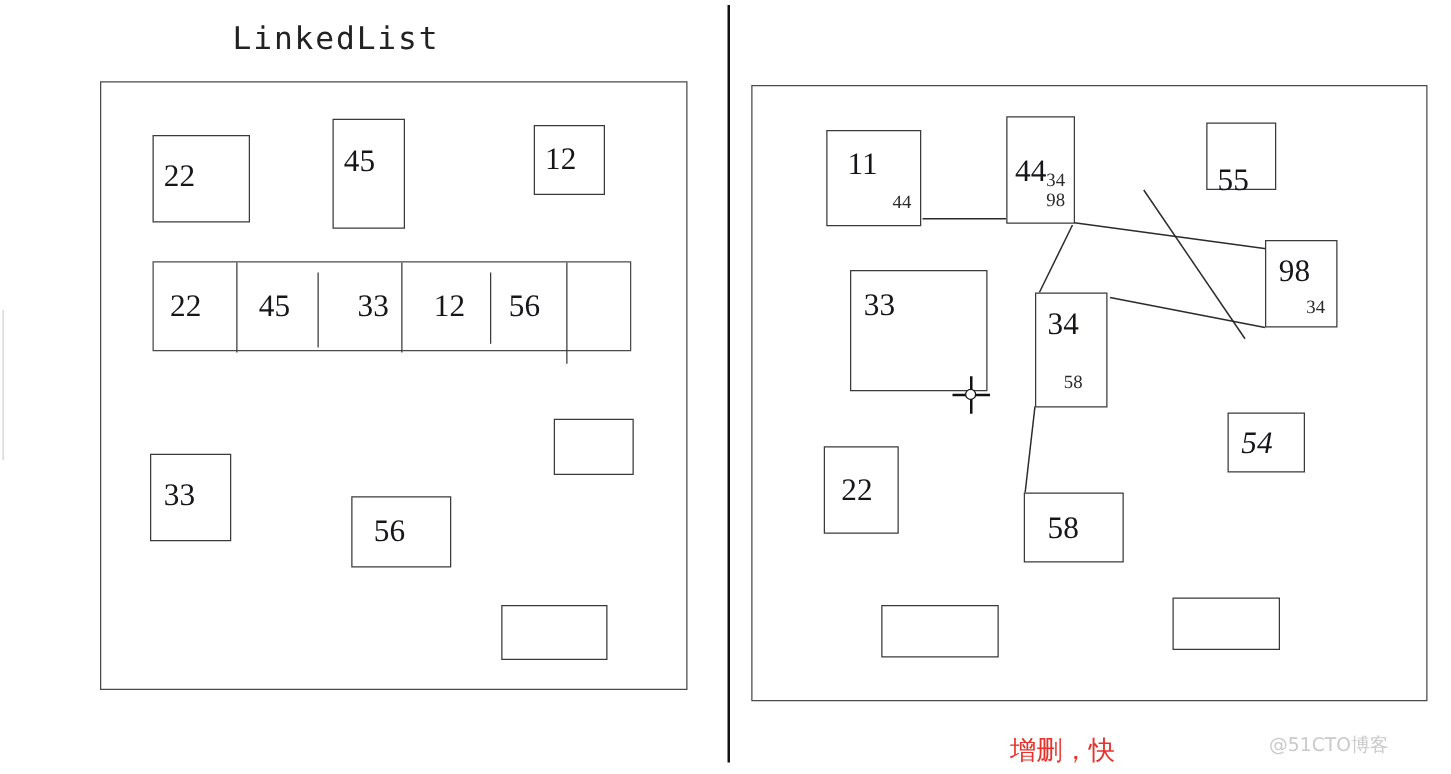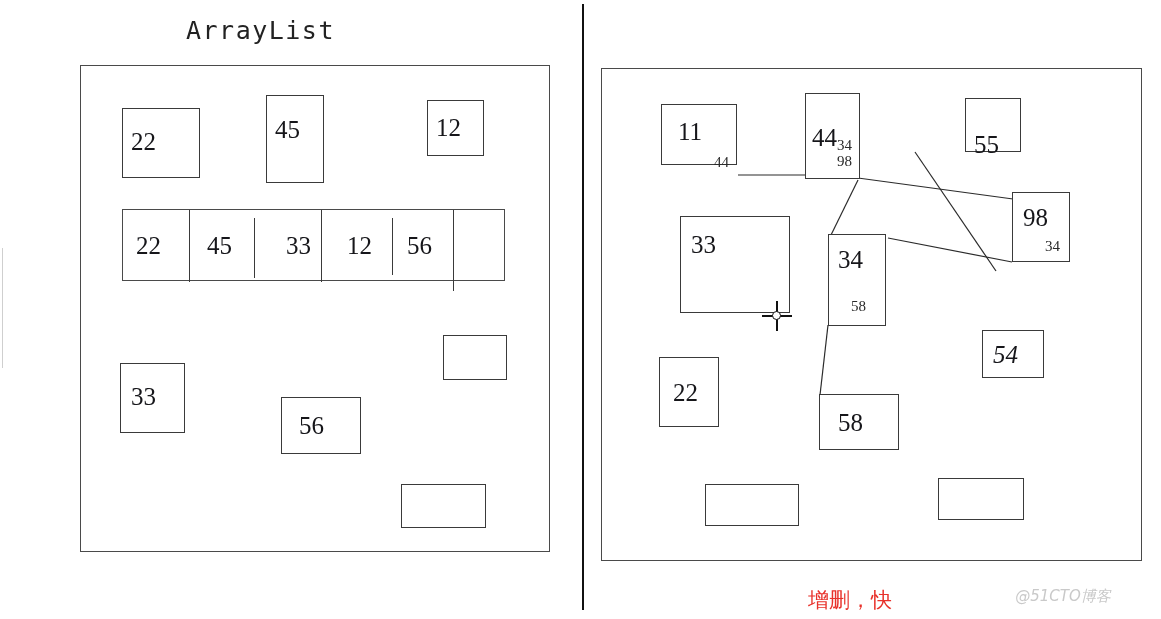--- a/index.html
+++ b/index.html
@@ -82,33 +82,32 @@
   
   #red-note{
     position:absolute;left:808px;top:586px;font-size:21px;color:#e8312a;
     font-family:"DejaVu Sans","Liberation Sans",sans-serif;white-space:nowrap;
   }
   
   #watermark{
     position:absolute;left:1063px;top:596px;transform:translate(-50%,-50%);
     font-size:15px;color:#c9c9c9;white-space:nowrap;
     font-family:"DejaVu Sans","Liberation Sans",sans-serif;
-    font-style:italic;
   }
 </style>
 </head>
 <body>
 
 <div class="canvas">
 
   <div class="edge-rule"></div>
 
   <div class="center-divider"></div>
 
-  <div class="panel-title" id="title-arraylist">ArrayList</div>
+  <div class="panel-title" id="title-arraylist">LinkedList</div>
 
   <div class="panel-frame" id="frame-arraylist"></div>
 
   <div class="nbox" style="left:122px;top:108px;width:78px;height:70px;">
     <span class="val" style="left:8px;top:20px;">22</span>
   </div>
 
   <div class="nbox" style="left:266px;top:95px;width:58px;height:88px;">
     <span class="val" style="left:8px;top:21px;">45</span>
   </div>
@@ -160,21 +159,21 @@
 
     <polyline points="858,180 831,235"></polyline>
 
     <polyline points="888,238 1012,262"></polyline>
 
     <polyline points="828,325 820,395"></polyline>
 
     <line x1="915" y1="152" x2="996" y2="271"></line>
   </svg>
 
-  <div class="nbox" style="left:661px;top:104px;width:76px;height:61px;padding-left:20px;">
+  <div class="nbox" style="left:661px;top:104px;width:76px;height:77px;padding-left:20px;">
     <span class="val" style="left:16px;top:14px;">11</span>
     <span class="sub" style="left:52px;top:50px;">44</span>
   </div>
 
   <div class="nbox" style="left:805px;top:93px;width:55px;height:86px;">
     <span class="val" style="left:6px;top:31px;">44</span>
     <span class="sub" style="left:31px;top:44px;">34</span>
     <span class="sub" style="left:31px;top:60px;">98</span>
   </div>
 

